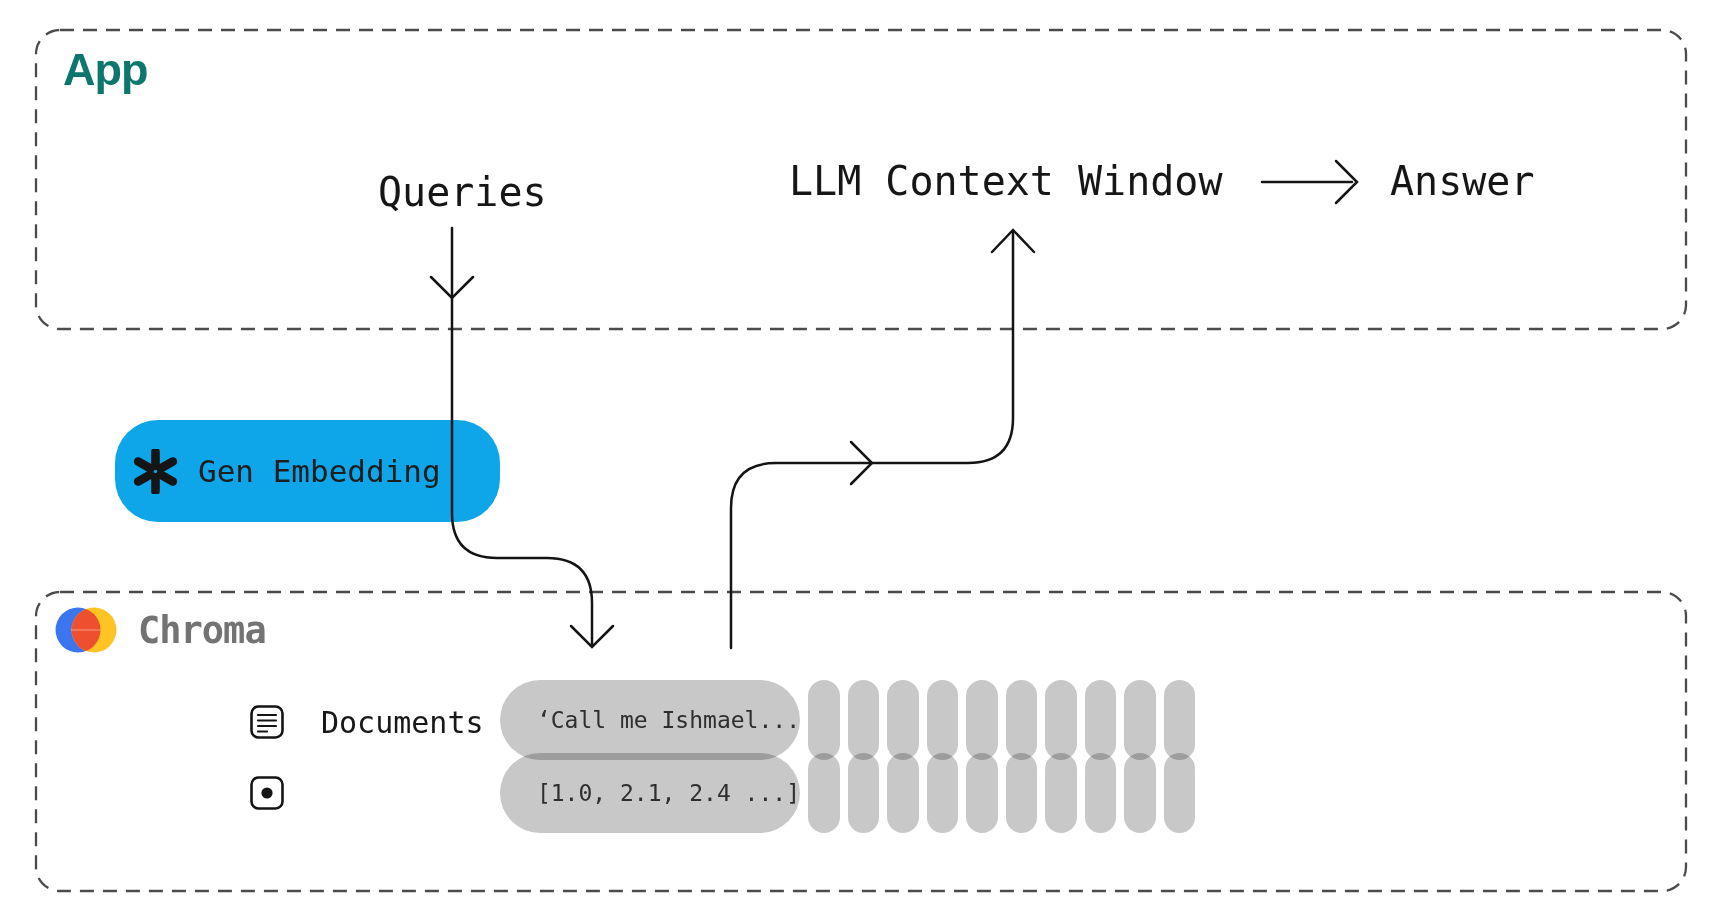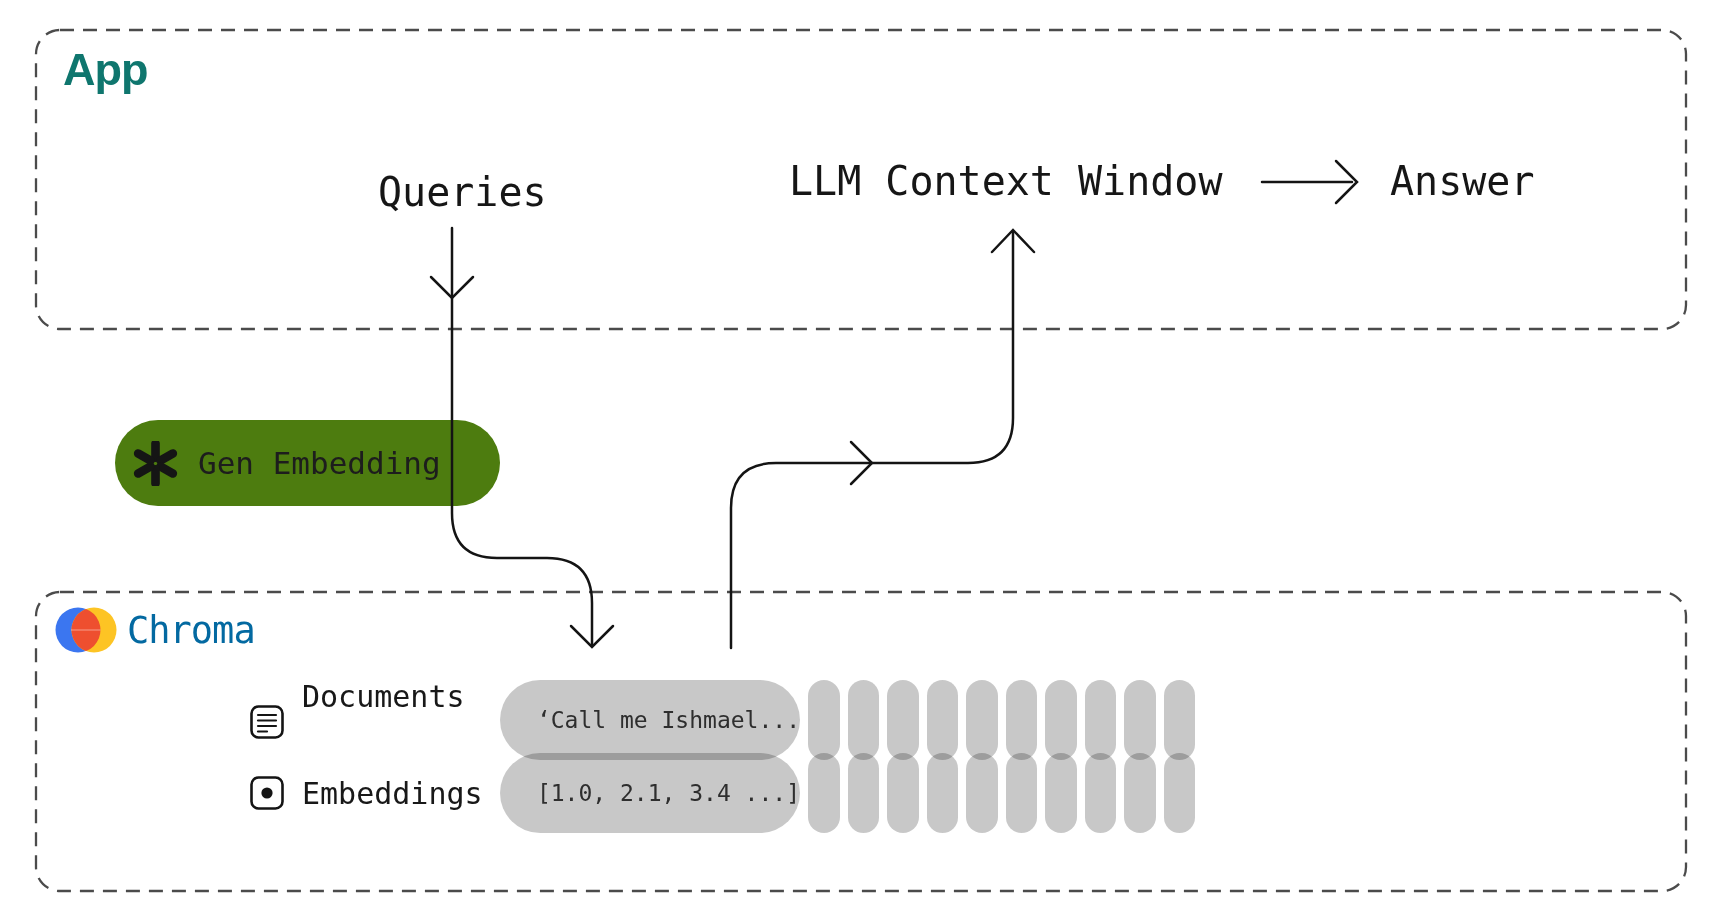--- a/index.html
+++ b/index.html
@@ -11,44 +11,44 @@
   .abs{position:absolute;}
   .app-title{
     left:63px;top:44px;font-family:"Liberation Sans",sans-serif;
     font-weight:bold;font-size:45px;color:#0f766e;letter-spacing:-1px;
   }
   .flow-label{top:156px;font-size:40px;line-height:50px;color:#161616;white-space:pre;}
   .lbl-queries{left:378px;margin-top:11px;}
   .lbl-llm{left:789px;}
   .lbl-answer{left:1390px;}
   .gen-pill{
-    left:115px;top:420px;width:385px;height:86px;border-radius:43px;background:#4d7c0f;
+    left:115px;top:420px;width:385px;height:102px;border-radius:43px;background:#0ea5e9;
     display:flex;align-items:center;gap:20px;padding-left:18px;box-sizing:border-box;z-index:1;
   }
   .gen-label{font-size:31px;color:#1d1d1d;white-space:pre;}
   .chroma-logo{left:55px;top:607px;width:62px;height:46px;z-index:1;}
   .chroma-title{
-    left:127px;top:607px;height:46px;display:flex;align-items:center;
-    font-weight:normal;font-size:37px;color:#0369a1;z-index:1;letter-spacing:-1px;
+    left:138px;top:607px;height:46px;display:flex;align-items:center;
+    font-weight:bold;font-size:37px;color:#737373;z-index:1;letter-spacing:-1px;
   }
   .row-icon{width:34px;height:34px;left:250px;z-index:1;}
   .row-label{
     left:302px;height:40px;display:flex;align-items:center;
     font-size:30px;color:#181818;white-space:pre;z-index:1;
   }
   .text-pill{
     left:500px;width:300px;height:80px;border-radius:40px;background:rgba(0,0,0,0.215);
     display:flex;align-items:center;padding-left:24px;box-sizing:border-box;
     font-size:23px;color:#2e2e2e;white-space:pre;z-index:1;justify-content:flex-end;
   }
   .vrow{left:808px;display:flex;gap:8px;z-index:2;}
   .vpill{width:31.5px;height:80px;border-radius:16px;background:rgba(0,0,0,0.215);}
   .r1{top:680px;} .r2{top:753px;}
   .ri1{top:705px;} .ri2{top:776px;}
-  .rl1{top:676px;} .rl2{top:773px;}
+  .rl1{top:702px;margin-left:19px;} .rl2{top:773px;}
 </style>
 </head>
 <body>
 
 <div class="stage">
 
   <svg class="overlay" viewBox="0 0 1720 924" xmlns="http://www.w3.org/2000/svg">
     <g fill="none" stroke="#4b4b4b" stroke-width="2.3" stroke-dasharray="14 9">
       <rect x="36" y="30" width="1650" height="299" rx="24"></rect>
       <rect x="36" y="592" width="1650" height="299" rx="24"></rect>
@@ -122,23 +122,22 @@
       <div class="vpill"></div>
       <div class="vpill"></div>
       <div class="vpill"></div>
       <div class="vpill"></div>
     </div>
 
   <svg class="abs row-icon ri2" viewBox="0 0 34 34">
     <rect x="1.5" y="1.5" width="31" height="31" rx="7" fill="none" stroke="#141414" stroke-width="2.6"></rect>
     <circle cx="17" cy="17" r="5.6" fill="#141414"></circle>
   </svg>
-  <div class="abs row-label rl2">Embeddings</div>
   <div class="abs text-pill r2">
-    <span>[1.0, 2.1, 3.4 ...]</span>
+    <span>[1.0, 2.1, 2.4 ...]</span>
   </div>
   <div class="abs vrow r2">
       <div class="vpill"></div>
       <div class="vpill"></div>
       <div class="vpill"></div>
       <div class="vpill"></div>
       <div class="vpill"></div>
       <div class="vpill"></div>
       <div class="vpill"></div>
       <div class="vpill"></div>

